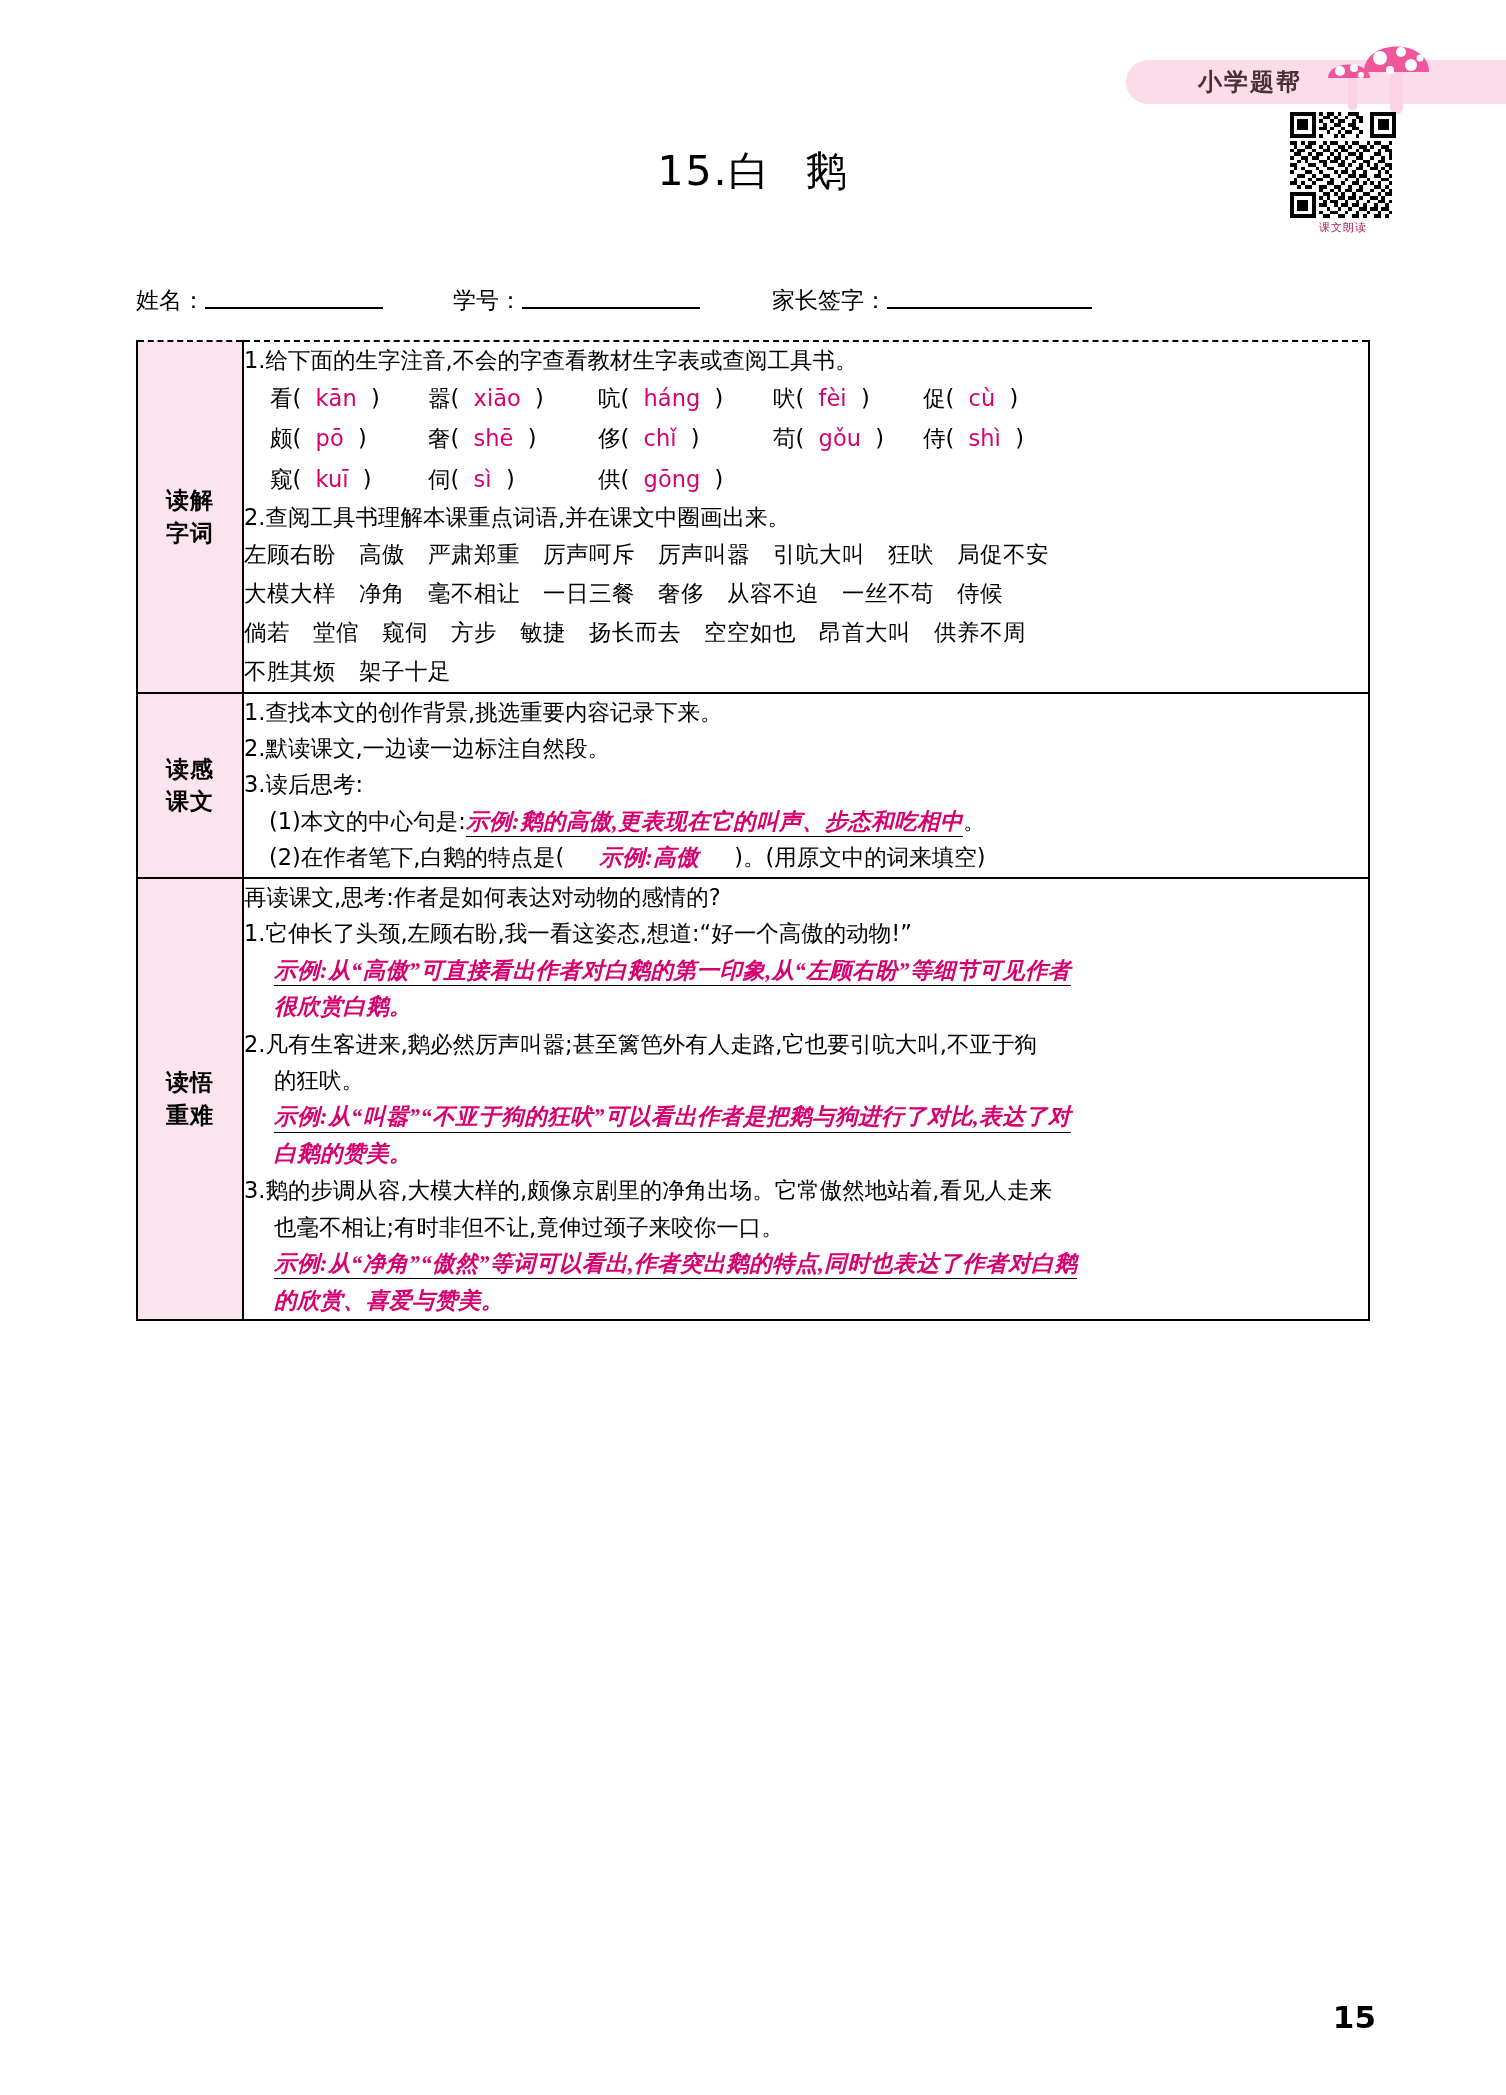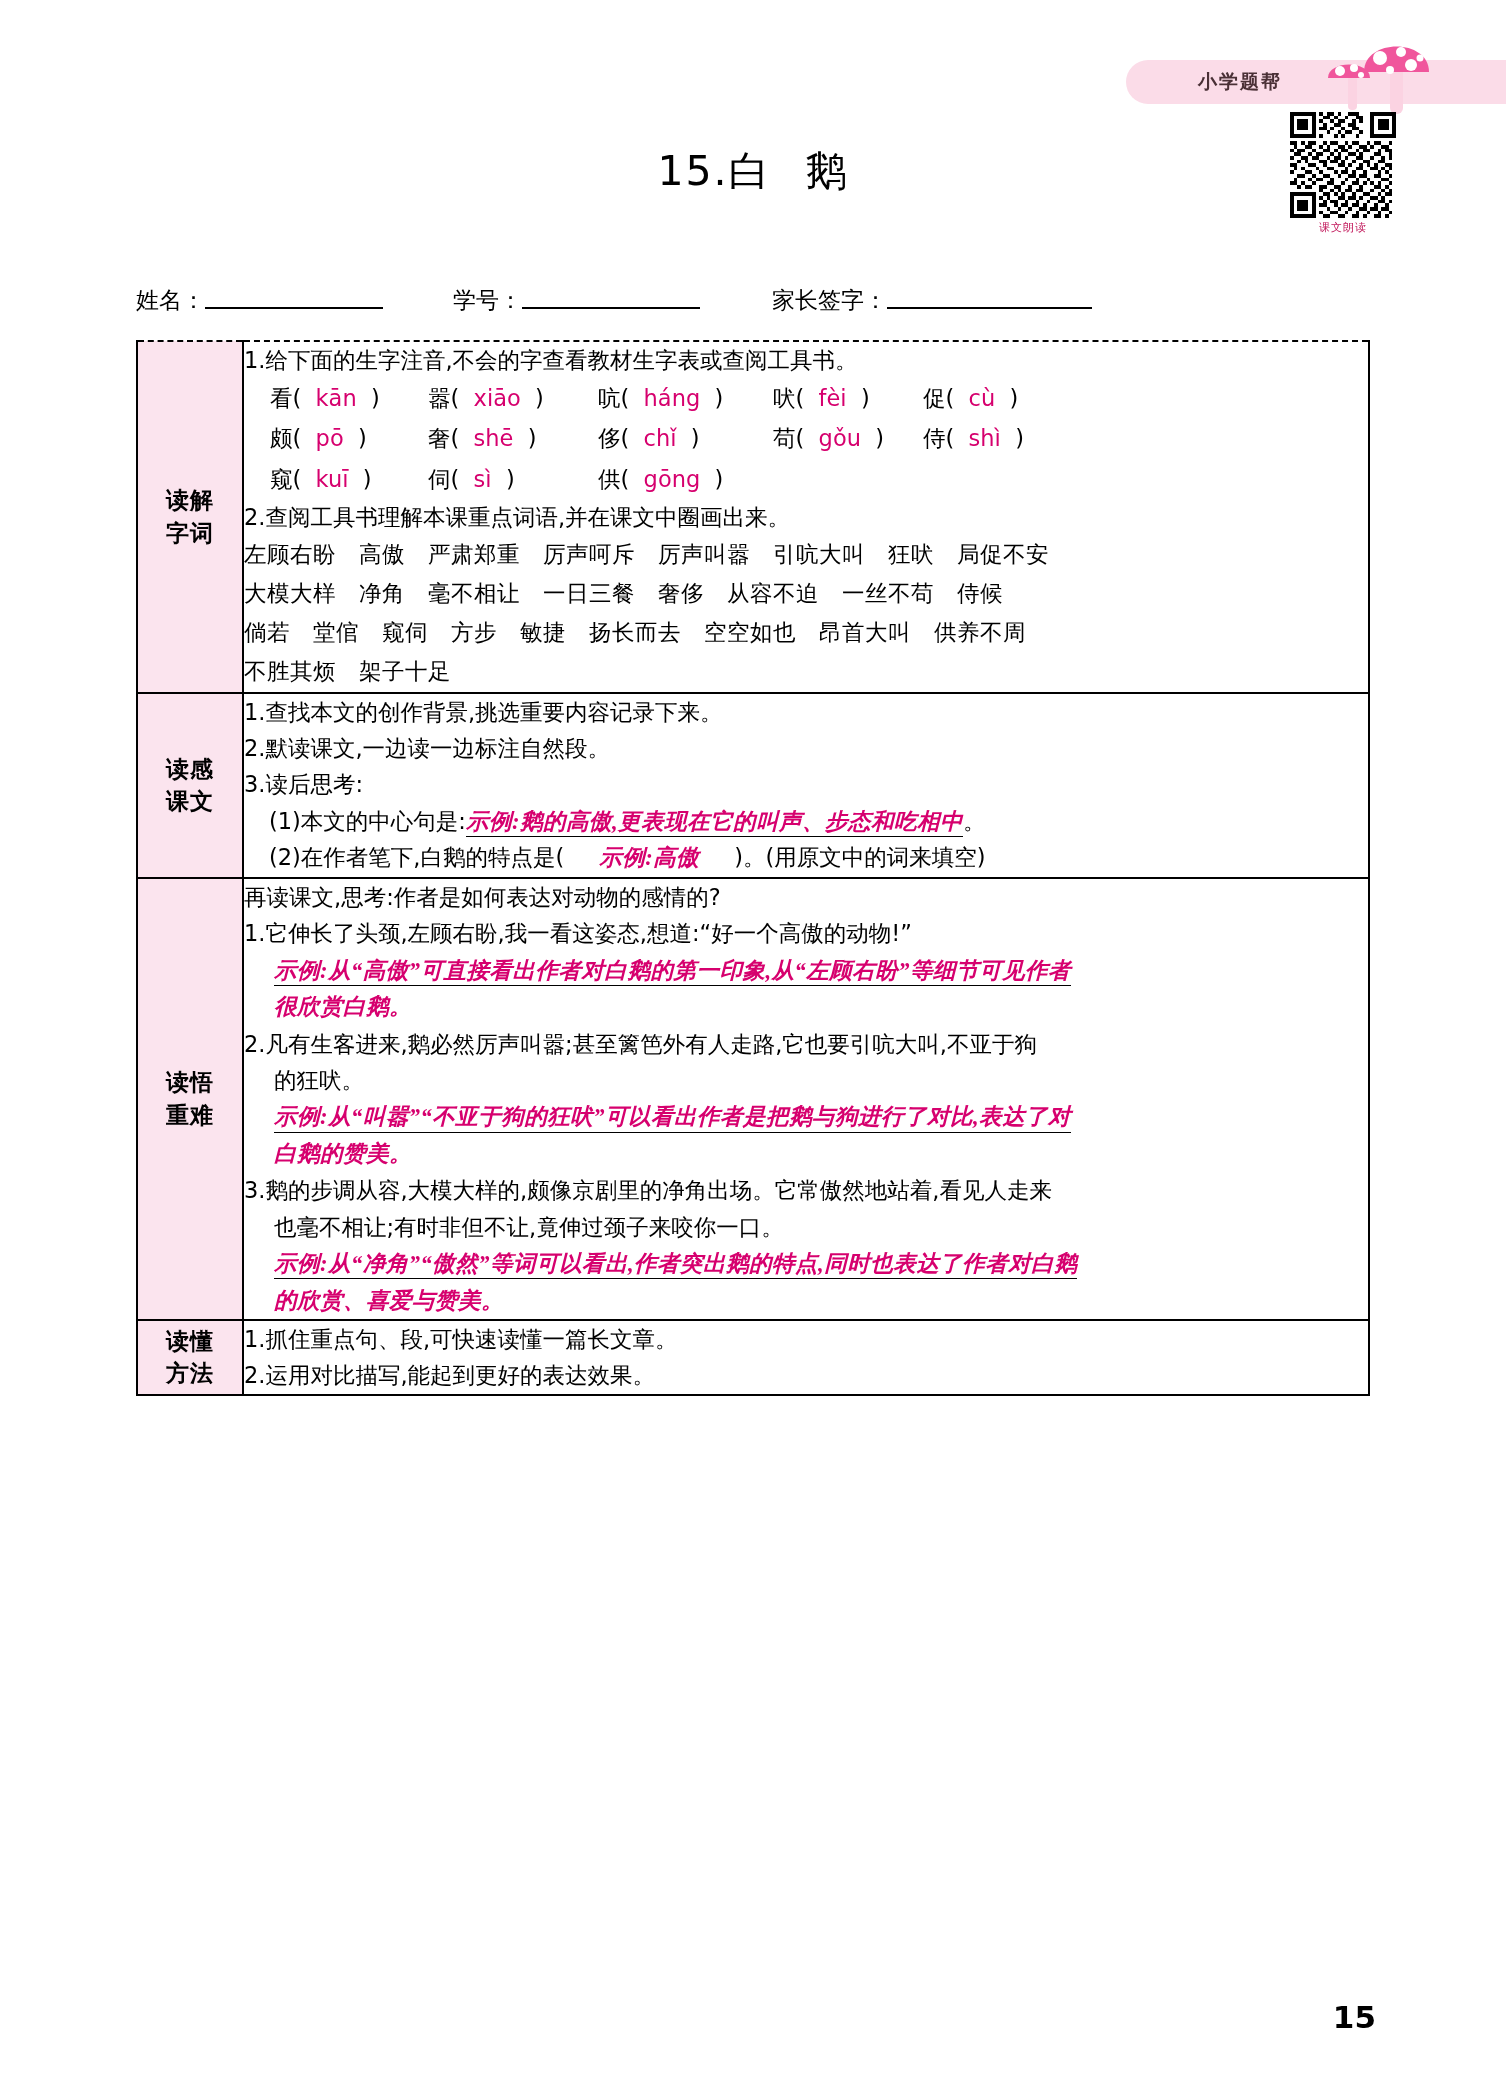--- a/index.html
+++ b/index.html
@@ -23,21 +23,21 @@
     right: 0;
     height: 44px;
     width: 380px;
     background: #fbdce8;
     border-radius: 22px 0 0 22px;
     display: flex;
     align-items: center;
   }
   .brand-text {
     font-family: Liberation Serif, serif;
-    font-size: 19px;
+    font-size: 24px;
     letter-spacing: 2px;
     color: #4a3036;
     margin-left: 72px;
     font-weight: bold;
   }
   .mushroom-wrap {
     position: absolute;
     right: 60px;
     top: 34px;
     width: 130px;
@@ -534,28 +534,18 @@
 
       <div>
         <div class="line">3.鹅的步调从容,大模大样的,颇像京剧里的净角出场。它常傲然地站着,看见人走来</div>
         <div class="line indent">也毫不相让;有时非但不让,竟伸过颈子来咬你一口。</div>
         <div class="indent"><span class="ans ans-ul">示例:从“净角”“傲然”等词可以看出,作者突出鹅的特点,同时也表达了作者对白鹅</span></div>
         <div class="indent"><span class="ans">的欣赏、喜爱与赞美。</span></div>
       </div>
     </td>
   </tr>
 
-  <tr class="dashed-top">
-    <td class="cat">
-      <div>读懂</div>
-      <div>方法</div>
-    </td>
-    <td class="body">
-      <div class="line">1.抓住重点句、段,可快速读懂一篇长文章。</div>
-      <div class="line">2.运用对比描写,能起到更好的表达效果。</div>
-    </td>
-  </tr>
 
 
 </tbody>
   </table>
 
 <div class="page-num">15</div>
 
 </body></html>

